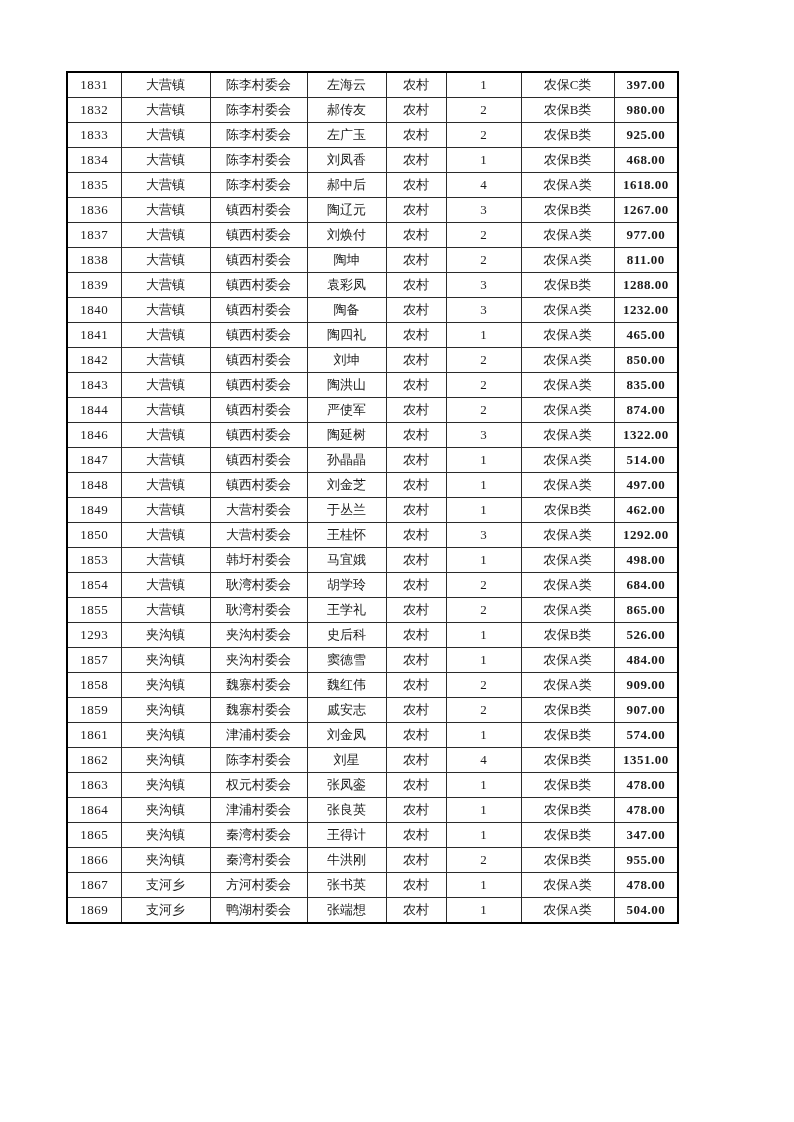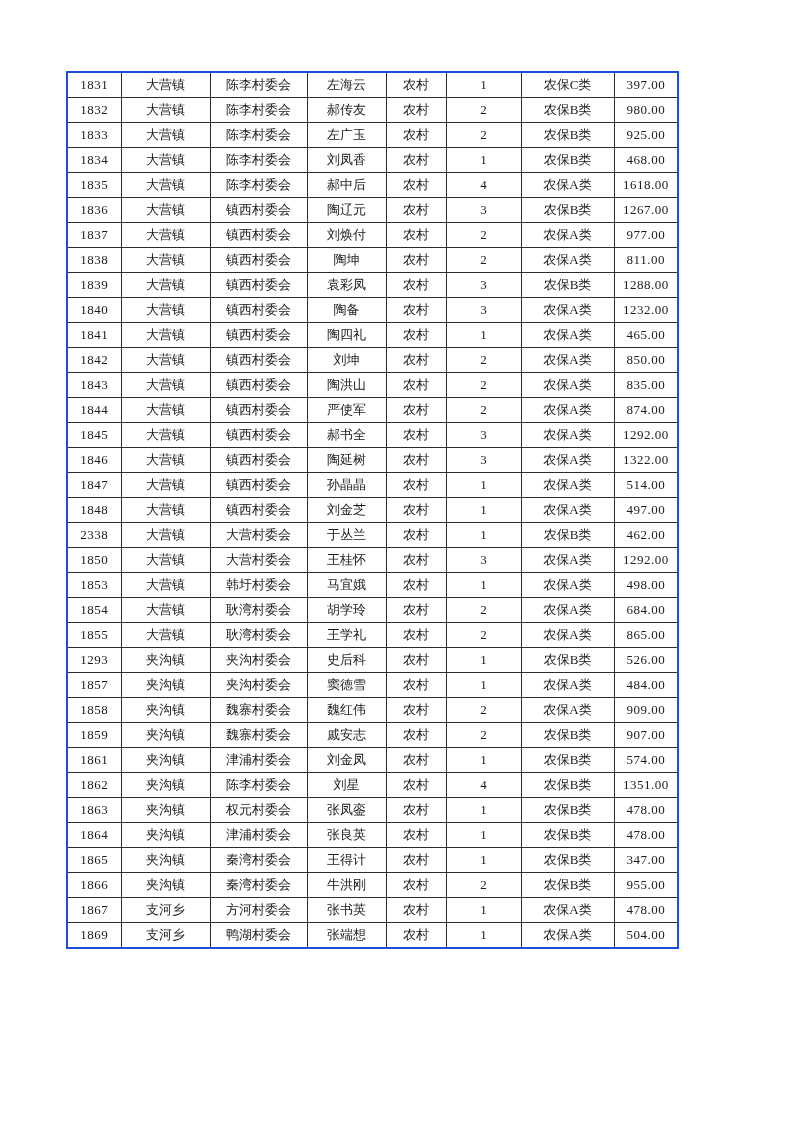--- a/index.html
+++ b/index.html
@@ -15,36 +15,36 @@
     overflow: hidden;
     font-family: "Liberation Serif", "DejaVu Serif", serif;
   }
   table.roster {
     position: absolute;
     left: 66px;
     top: 71px;
     width: 611px;
     border-collapse: collapse;
     table-layout: fixed;
-    border: 2px solid #1d4ed8;
+    border: 2px solid #000000;
   }
   table.roster td {
     border: 1px solid #2b2b2b;
     height: 24px;
     padding: 0 2px;
     text-align: center;
     vertical-align: middle;
     font-size: 13px;
     color: #1b1b1b;
     white-space: nowrap;
     overflow: hidden;
   }
   td.c-serial   { font-size: 12.5px; letter-spacing: 0.5px; }
   td.c-count    { font-size: 12.5px; }
-  td.c-amount   { font-size: 12.5px; letter-spacing: 0.5px; }
+  td.c-amount   { font-size: 12.5px; letter-spacing: 0.5px; font-weight: bold; }
   col.w-serial   { width: 54px; }
   col.w-town     { width: 89px; }
   col.w-village  { width: 97px; }
   col.w-name     { width: 79px; }
   col.w-res      { width: 60px; }
   col.w-count    { width: 75px; }
   col.w-category { width: 93px; }
   col.w-amount   { width: 64px; }
 </style>
 </head>
@@ -210,39 +210,29 @@
     <td class="c-serial">1844</td>
     <td class="c-town">大营镇</td>
     <td class="c-village">镇西村委会</td>
     <td class="c-name">严使军</td>
     <td class="c-res">农村</td>
     <td class="c-count">2</td>
     <td class="c-category">农保A类</td>
     <td class="c-amount">874.00</td>
   </tr>
 
-  <tr>
-    <td class="c-serial">1845</td>
-    <td class="c-town">大营镇</td>
-    <td class="c-village">镇西村委会</td>
-    <td class="c-name">郝书全</td>
+
+  <tr>
+    <td class="c-serial">1846</td>
+    <td class="c-town">大营镇</td>
+    <td class="c-village">镇西村委会</td>
+    <td class="c-name">陶延树</td>
     <td class="c-res">农村</td>
     <td class="c-count">3</td>
     <td class="c-category">农保A类</td>
-    <td class="c-amount">1292.00</td>
-  </tr>
-
-  <tr>
-    <td class="c-serial">1846</td>
-    <td class="c-town">大营镇</td>
-    <td class="c-village">镇西村委会</td>
-    <td class="c-name">陶延树</td>
-    <td class="c-res">农村</td>
-    <td class="c-count">3</td>
-    <td class="c-category">农保A类</td>
     <td class="c-amount">1322.00</td>
   </tr>
 
   <tr>
     <td class="c-serial">1847</td>
     <td class="c-town">大营镇</td>
     <td class="c-village">镇西村委会</td>
     <td class="c-name">孙晶晶</td>
     <td class="c-res">农村</td>
     <td class="c-count">1</td>
@@ -255,21 +245,21 @@
     <td class="c-town">大营镇</td>
     <td class="c-village">镇西村委会</td>
     <td class="c-name">刘金芝</td>
     <td class="c-res">农村</td>
     <td class="c-count">1</td>
     <td class="c-category">农保A类</td>
     <td class="c-amount">497.00</td>
   </tr>
 
   <tr>
-    <td class="c-serial">2338</td>
+    <td class="c-serial">1849</td>
     <td class="c-town">大营镇</td>
     <td class="c-village">大营村委会</td>
     <td class="c-name">于丛兰</td>
     <td class="c-res">农村</td>
     <td class="c-count">1</td>
     <td class="c-category">农保B类</td>
     <td class="c-amount">462.00</td>
   </tr>
 
   <tr>

